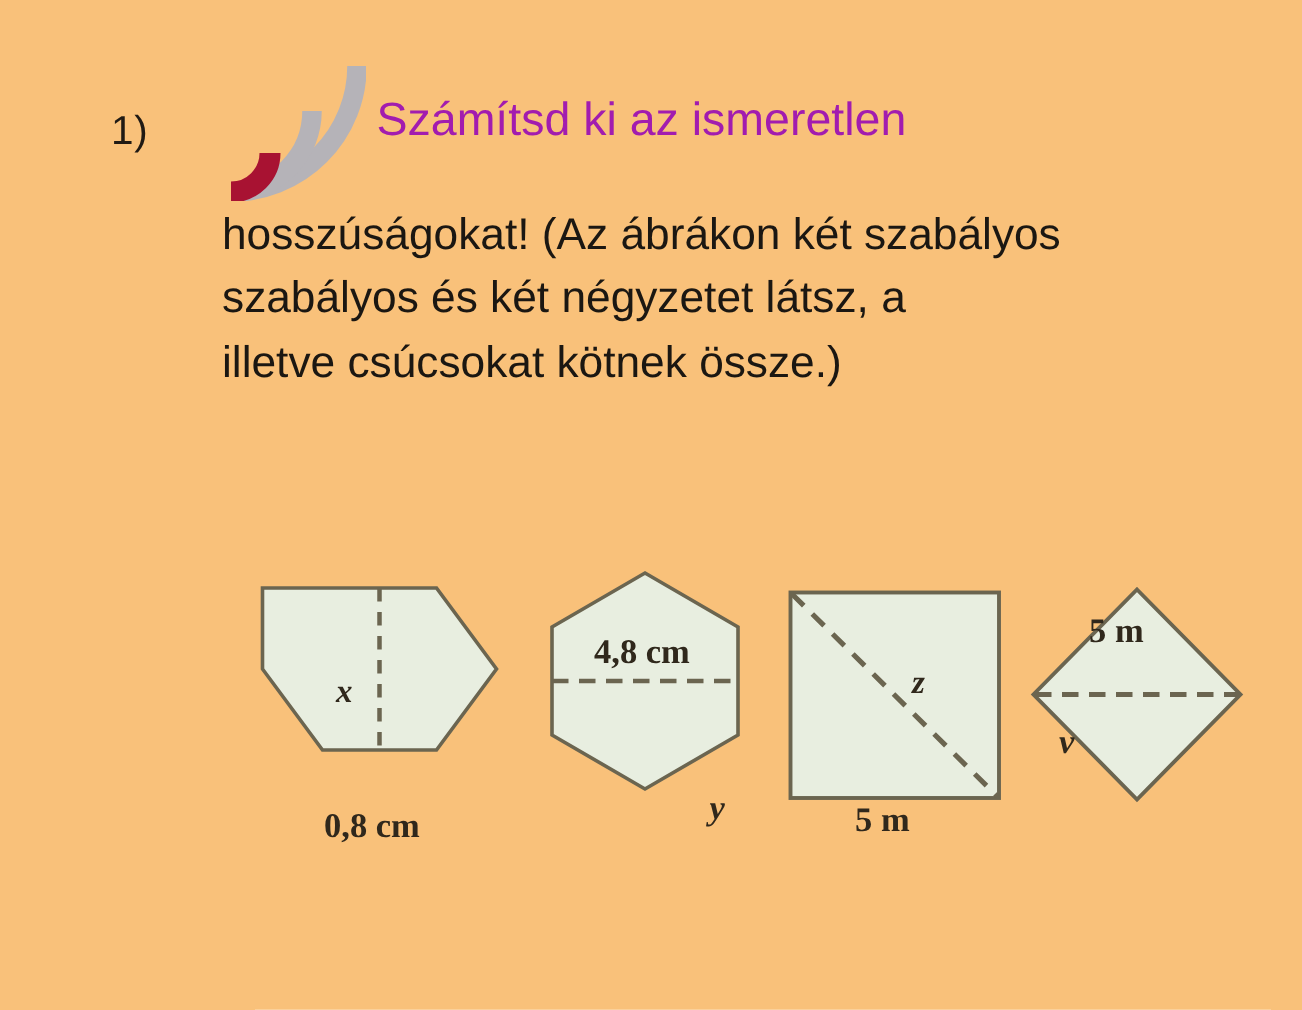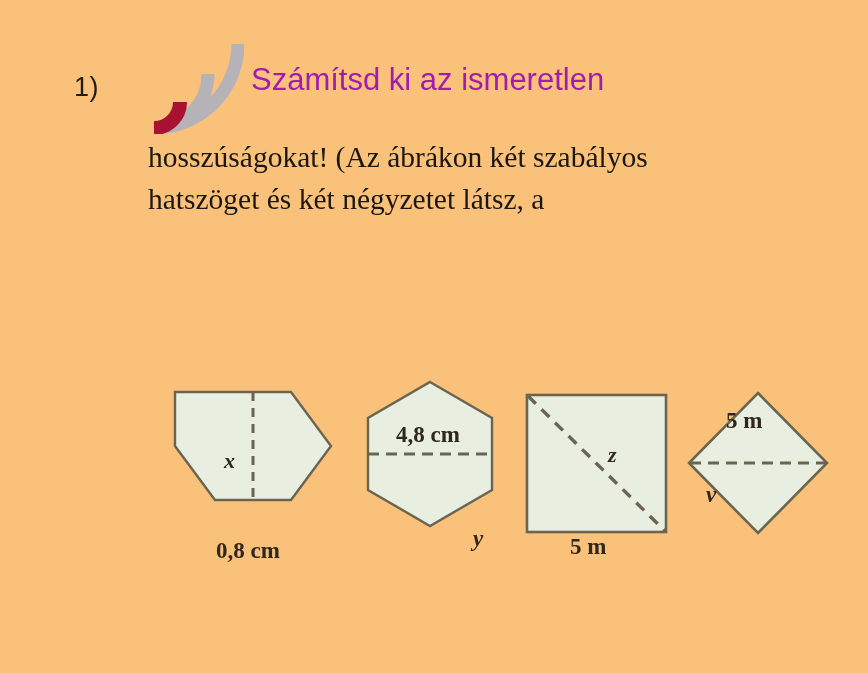--- a/index.html
+++ b/index.html
@@ -48,21 +48,20 @@
     position: absolute;
     left: 148px;
     top: 136px;
     width: 690px;
     font-size: 29.5px;
     line-height: 1.44;
     color: #1b1712;
   }
   #body-text p {
     margin: 0;
-    font-family: Liberation Serif, serif;
   }
 
   
   #figures {
     position: absolute;
     left: 0;
     top: 360px;
     width: 868px;
     height: 225px;
   }
@@ -119,21 +118,22 @@
         <path d="M 6 90 A 54 54 0 0 0 60 36" stroke="#b5b3b8" stroke-width="13"></path>
         <path d="M 6 90 A 26 26 0 0 0 32 64" stroke="#a81232" stroke-width="14"></path>
       </g>
     </svg>
   </div>
 
   <div id="heading-line">Számítsd ki az ismeretlen</div>
 
   <div id="body-text">
     <p>hosszúságokat! (Az ábrákon két szabályos</p>
-    <p>hatszöget és két négyzetet látsz, a</p>
+    <p>szabályos és két négyzetet látsz, a</p>
+    <p>illetve csúcsokat kötnek össze.)</p>
   </div>
 
   <div id="figures">
 
     <div class="figure" id="figure-hexagon-1">
       <svg width="168" height="180" viewBox="0 0 168 180">
         <polygon points="5,32 45,32 83,32 121,32 161,86 121,140 45,140 5,86" fill="#e8eee0" stroke="#6b6550" stroke-width="2.4"></polygon>
         <line x1="83" y1="32" x2="83" y2="140" stroke="#6b6550" stroke-width="3" stroke-dasharray="9 7"></line>
       </svg>
       <span class="fig-label italic" id="label-x">x</span>

